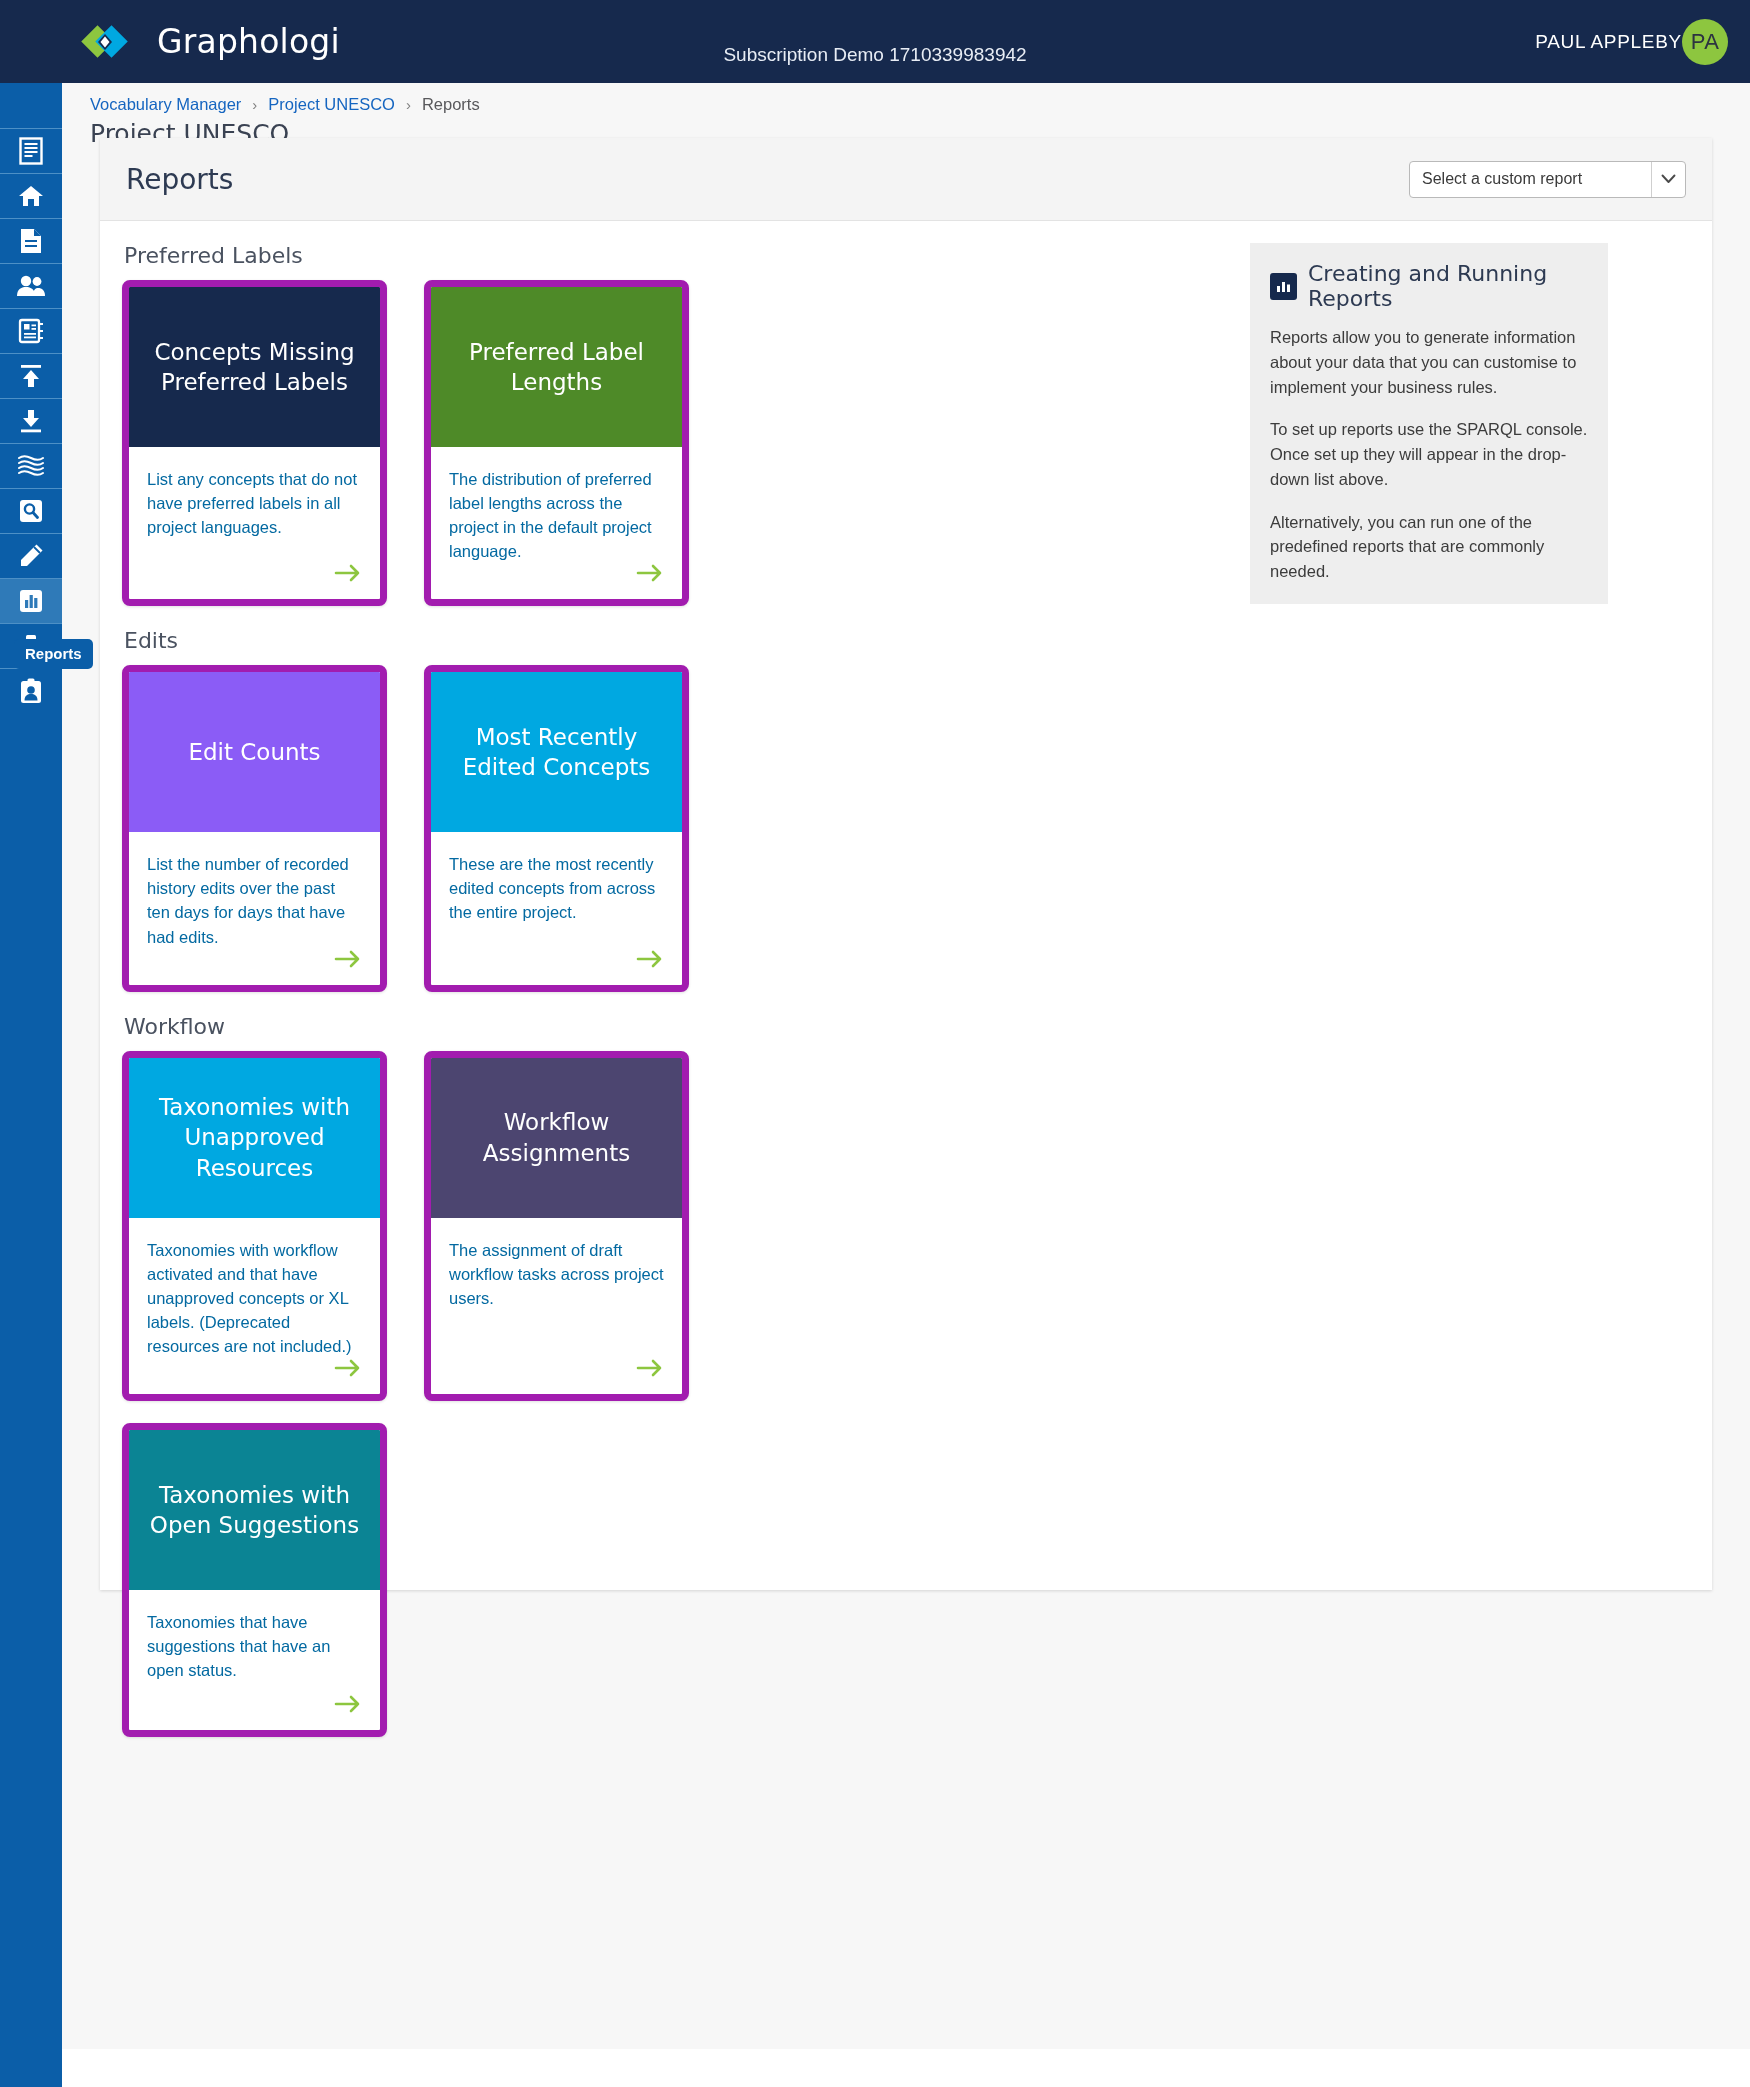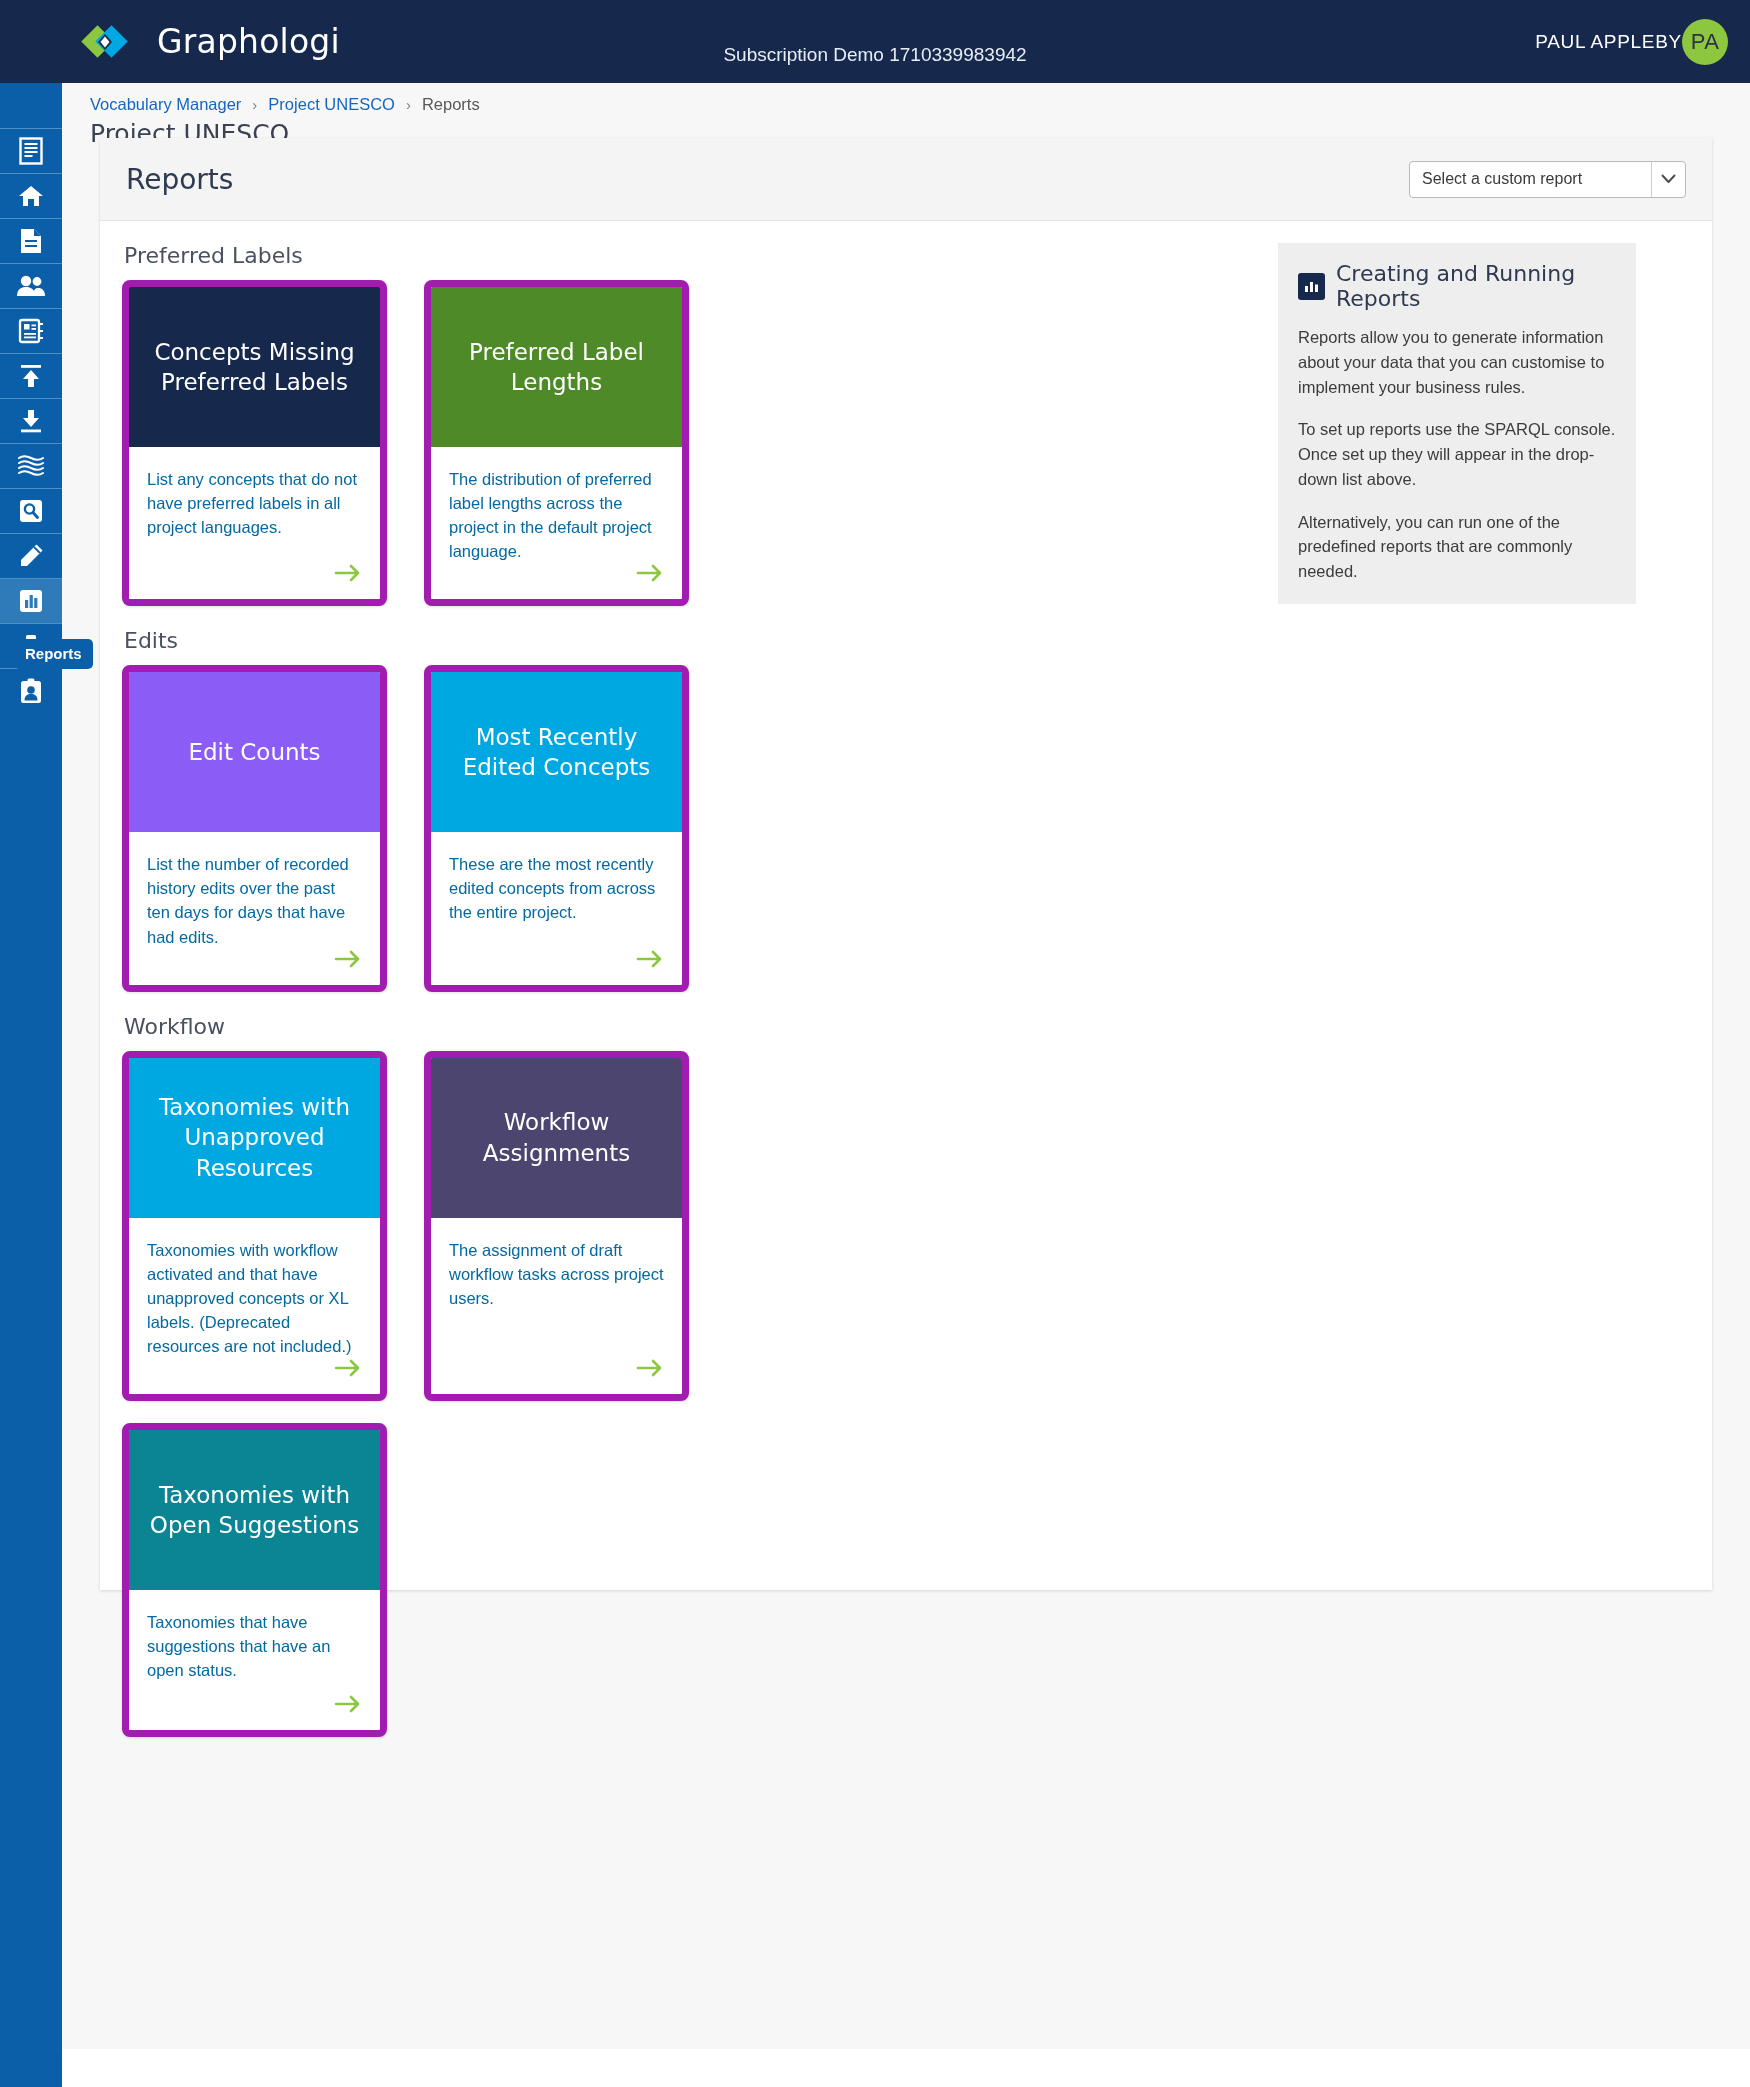--- a/index.html
+++ b/index.html
@@ -162,21 +162,20 @@
     margin-top: auto; padding: 0 0 16px 0;
     display: flex; justify-content: flex-end;
   }
   .arrow-btn { line-height: 0; }
 
   
   .info-box {
     width: 358px; background: #eeeeee;
     padding: 18px 16px 20px 20px;
     min-height: 300px;
-    margin-left: 28px;
   }
   .info-head {
     display: flex; align-items: center; gap: 11px; margin-bottom: 14px;
   }
   .info-icon {
     width: 27px; height: 27px; background: #16294d; border-radius: 3px;
     display: flex; align-items: center; justify-content: center; flex: none;
   }
   .info-title {
     font-size: 22px; color: #2d3a52;

